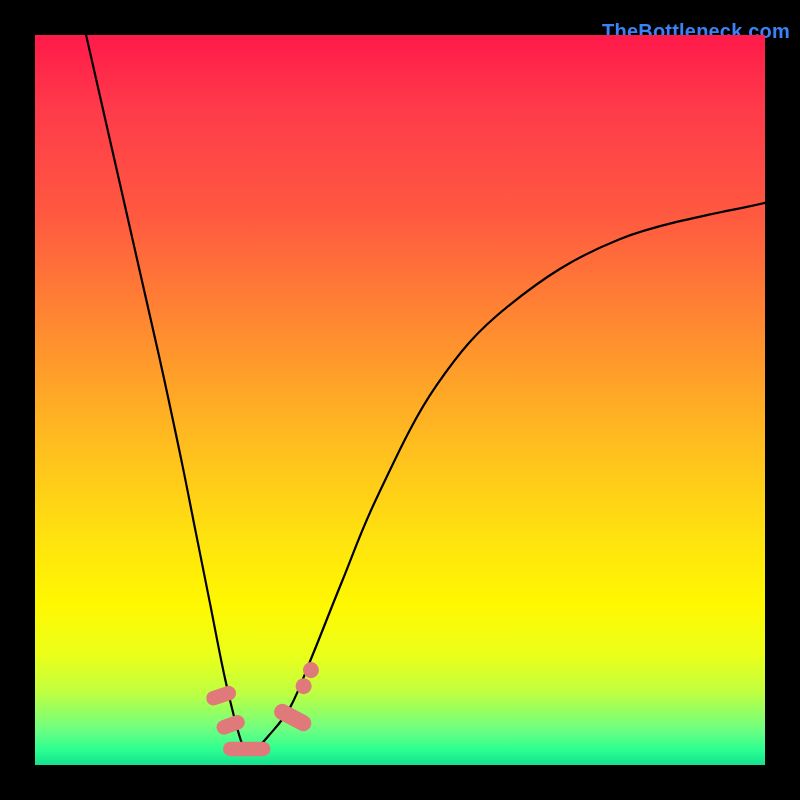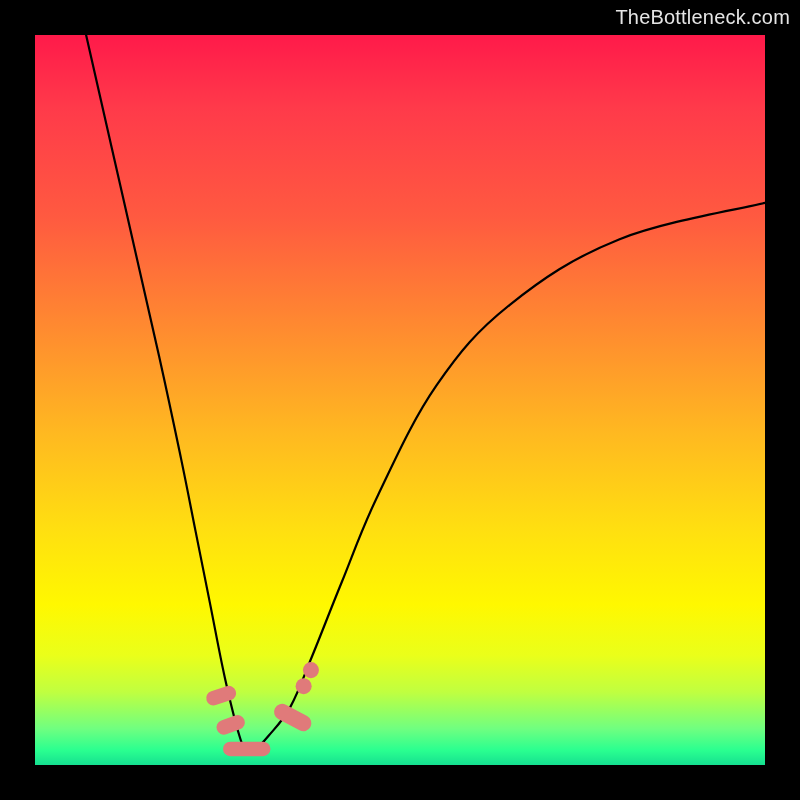--- a/index.html
+++ b/index.html
@@ -35,25 +35,25 @@
       #fff800 78%,
       #eaff1a 85%,
       #c0ff40 90%,
       #70ff80 95%,
       #2aff90 98%,
       #15e090 100%
     );
   }
   .watermark {
     position: absolute;
-    top: 6px;
+    top: 20px;
     right: 10px;
-    color: #e5e5e5;
+    color: #3b82f6;
     font-size: 20px;
-    font-weight: 400;
+    font-weight: 700;
     letter-spacing: 0.2px;
     user-select: none;
   }
   svg.curve {
     position: absolute;
     left: 0;
     top: 0;
     width: 730px;
     height: 730px;
     overflow: visible;

